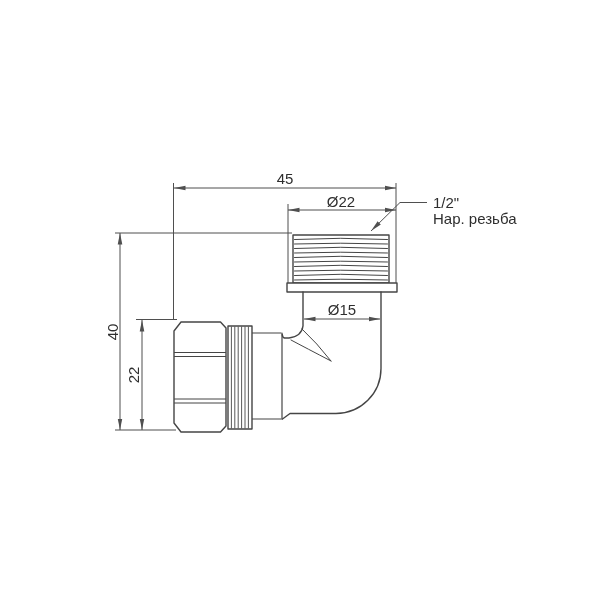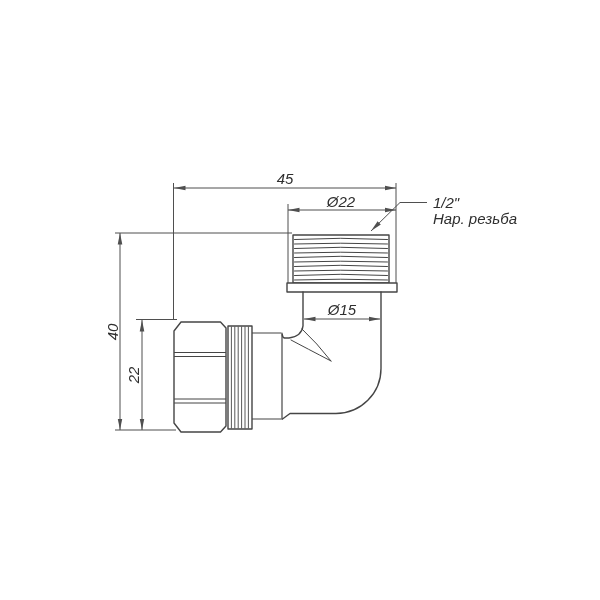--- a/index.html
+++ b/index.html
@@ -8,21 +8,20 @@
     width: 600px;
     height: 600px;
     background: #ffffff;
     font-family: "Liberation Sans", sans-serif;
   }
   .canvas-wrap {
     width: 536px;
     height: 600px;
     background: #ffffff;
     position: relative;
-    font-style: italic;
   }
   svg { display: block; }
   svg text {
     font-family: "Liberation Sans", sans-serif;
     font-size: 15px;
   }
 </style>
 </head>
 <body>
 

